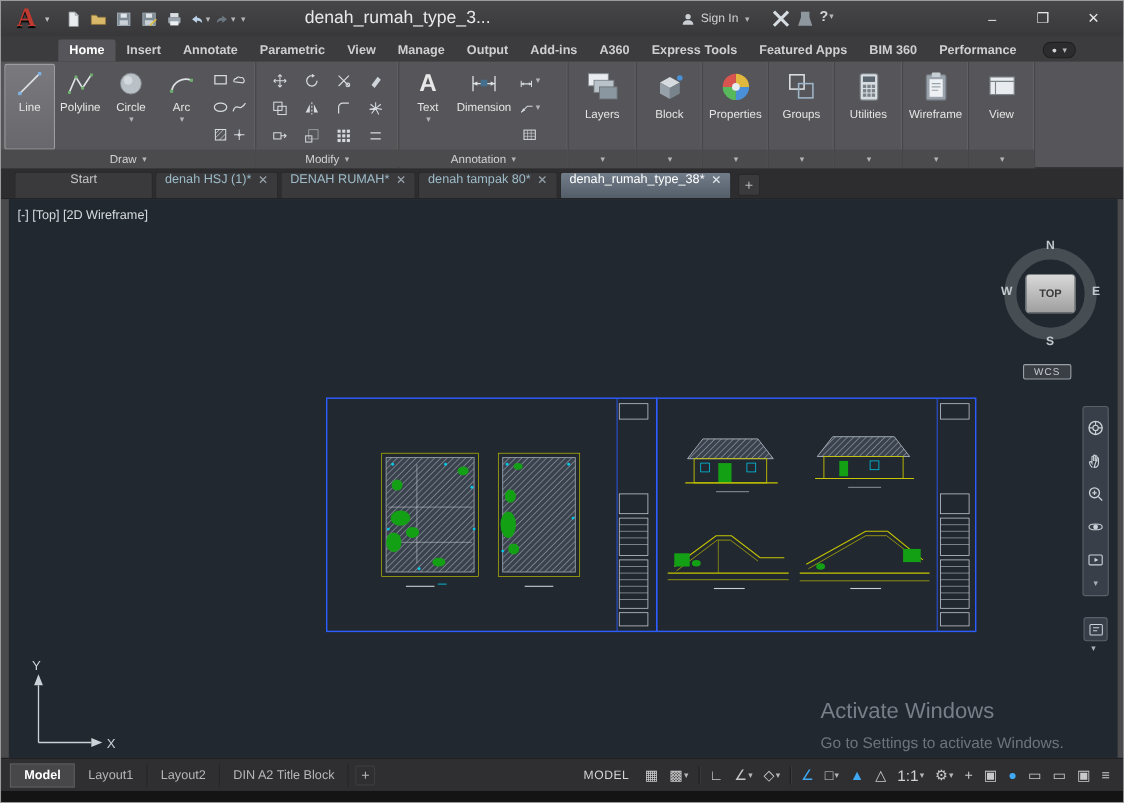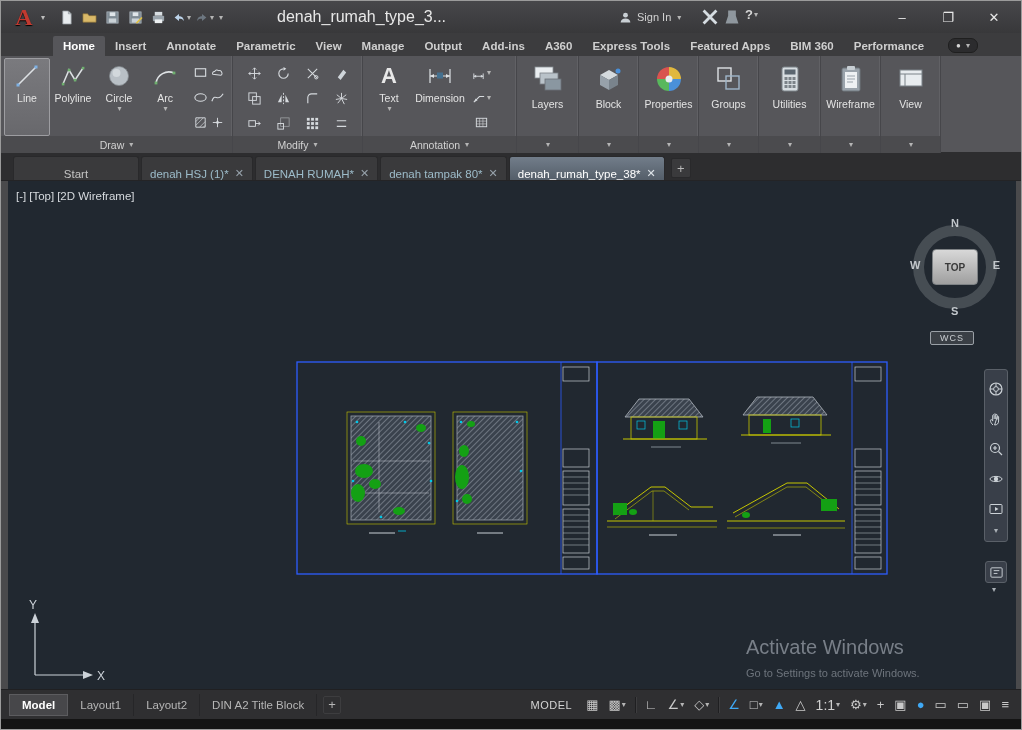--- a/index.html
+++ b/index.html
@@ -50,21 +50,21 @@
   .ann-col{display:flex;flex-direction:column;margin-left:3px;padding-top:2px;}
   .ann-col .mini{height:25px;}
   .ppanel .panel-body{flex-direction:column;align-items:center;padding-top:4px;}
   .ppanel .bico{width:32px;height:30px;display:flex;align-items:center;justify-content:center;}
   .ppanel .bico svg{width:30px;height:30px;}
   .ppanel .blabel{font-size:10.5px;color:#e4e4e4;margin-top:4px;}
   .txt-glyph{font-size:22px;font-weight:bold;color:#e8e8e8;line-height:1;}
 
   
   .filetabs{height:28px;background:#2d2d2f;display:flex;align-items:flex-end;padding-left:12px;border-bottom:1px solid #242426;}
-  .ftab{height:24px;display:flex;align-items:flex-end;justify-content:center;gap:6px;background:#3a3a3c;border:1px solid #29292b;border-bottom:none;border-radius:3px 3px 0 0;font-size:11.5px;color:#9dbcca;padding:0 8px;margin-right:2px;}
+  .ftab{height:24px;display:flex;align-items:flex-start;justify-content:center;gap:6px;background:#3a3a3c;border:1px solid #29292b;border-bottom:none;border-radius:3px 3px 0 0;font-size:11.5px;color:#9dbcca;padding:0 8px;margin-right:2px;}
   .ftab .close{color:#97a2ab;font-size:11px;}
   .ftab.start{color:#c4c4c4;width:126px;}
   .ftab.active{background:linear-gradient(#727d8a,#545e69);color:#ffffff;}
   .ftab.active .close{color:#dfe5ea;}
   .ftab-add{width:20px;height:20px;margin-left:4px;margin-bottom:2px;background:#3a3a3c;border:1px solid #29292b;border-radius:2px;color:#b9b9b9;font-size:13px;display:flex;align-items:center;justify-content:center;}
 
   
   .canvas-wrap{height:508px;padding:0 7px;background:#4a4a4c;}
   .canvas{position:relative;width:1008px;height:508px;background:#212830;overflow:hidden;}
   .cad{position:absolute;left:0;top:0;}
@@ -85,21 +85,21 @@
   .nav-cell{width:22px;height:30px;display:flex;align-items:center;justify-content:center;color:#ccd2d7;font-size:13px;}
   .nav-cell svg{width:16px;height:16px;}
   .nav-chev{font-size:8px;color:#aab0b6;padding:2px 0;}
   .nav-extra{position:absolute;left:977px;top:380px;width:22px;height:22px;background:rgba(60,66,76,0.88);border:1px solid #5a6068;border-radius:3px;display:flex;align-items:center;justify-content:center;}
   .nav-extra svg{width:15px;height:15px;}
   .nav-extra-dd{position:absolute;left:984px;top:404px;font-size:8px;color:#aab0b6;}
 
   .ucs{position:absolute;left:5px;top:418px;}
   .watermark{position:absolute;left:738px;top:455px;}
   .wm1{font-size:20px;color:rgba(150,156,165,0.75);}
-  .wm2{font-size:11px;color:rgba(135,141,150,0.75);margin-top:8px;}
+  .wm2{font-size:14px;color:rgba(135,141,150,0.75);margin-top:8px;}
 
   
   .bottomrow{height:30px;background:#2f2f31;border-top:1px solid #202022;display:flex;align-items:center;padding:0 8px;}
   .ltab{height:22px;display:flex;align-items:center;padding:0 12px;font-size:11.5px;color:#b6b6b6;border-right:1px solid #262628;}
   .ltab.active{background:#47474a;color:#ffffff;font-weight:bold;border:1px solid #5c5c5f;}
   .ltab-add{width:18px;height:18px;margin-left:6px;color:#b6b6b6;font-size:13px;display:flex;align-items:center;justify-content:center;border:1px solid #3d3d3f;border-radius:2px;}
   .status{margin-left:auto;display:flex;align-items:center;gap:2px;}
   .st-model{font-size:11px;color:#d4d4d4;letter-spacing:0.5px;padding:0 8px;}
   .sti{display:flex;align-items:center;padding:0 4px;height:24px;}
   .sti .g{font-style:normal;font-weight:normal;font-size:13px;color:#c9c9c9;line-height:1;}

